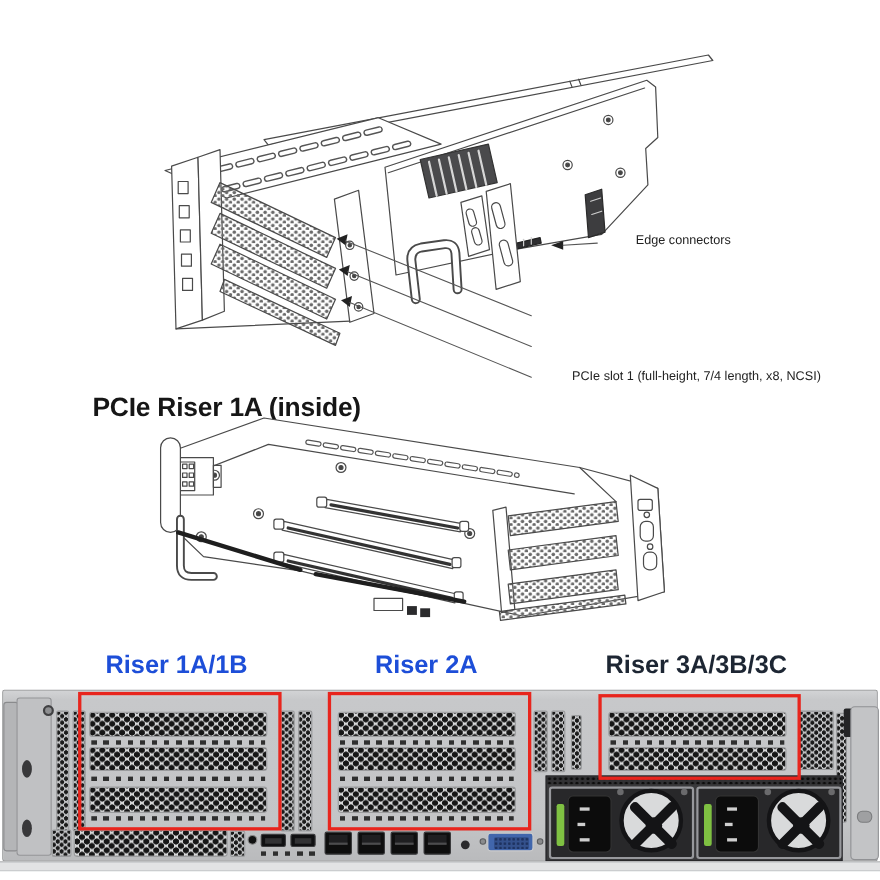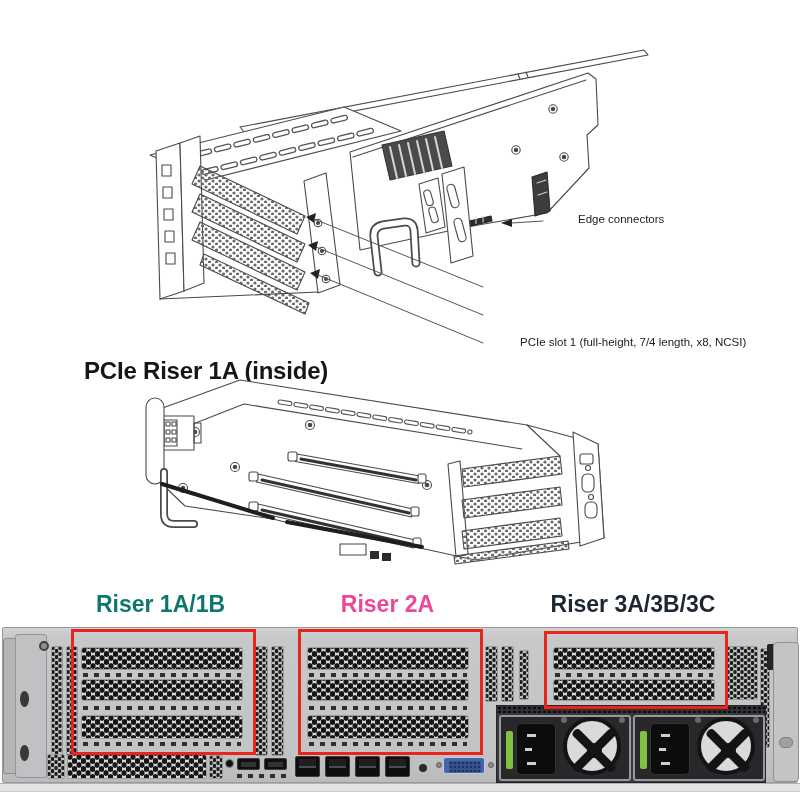--- a/index.html
+++ b/index.html
@@ -224,22 +224,22 @@
       <g>
         <line x1="32" y1="114" x2="143" y2="148" stroke="#1e1e1e" stroke-width="4"></line>
         <line x1="157" y1="152" x2="292" y2="177" stroke="#1e1e1e" stroke-width="4"></line>
         <rect x="210" y="174" width="26" height="11" fill="#ffffff"></rect>
         <rect x="240" y="181" width="9" height="8" fill="#2b2b2d" stroke="none"></rect>
         <rect x="252" y="183" width="9" height="8" fill="#2b2b2d" stroke="none"></rect>
       </g>
     </g>
   </svg>
 
-  <div class="abs riser-label" style="left: 71px; top: 591px; width: 179px; color: #0f766e;">Riser 1A/1B</div>
-  <div class="abs riser-label" style="left: 298px; top: 591px; width: 179px; color: #ec4899;">Riser 2A</div>
+  <div class="abs riser-label" style="left: 71px; top: 591px; width: 179px; color: #1d4ed8;">Riser 1A/1B</div>
+  <div class="abs riser-label" style="left: 298px; top: 591px; width: 179px; color: #1d4ed8;">Riser 2A</div>
   <div class="abs riser-label" style="left: 544px; top: 591px; width: 178px; color: rgb(29, 38, 51);">Riser 3A/3B/3C</div>
 
   <div class="rear">
 
     <div style="left:0;top:10px;width:14px;height:136px;background:#b4b5b7;border:1px solid #8a8b8d;border-radius:3px;"></div>
     <div style="left:12px;top:6px;width:32px;height:144px;background:#c0c1c3;border:1px solid #949598;border-radius:3px;">
       <div style="left:4px;top:56px;width:9px;height:16px;background:#38383a;border-radius:50%;"></div>
       <div style="left:4px;top:110px;width:9px;height:16px;background:#38383a;border-radius:50%;"></div>
     </div>
     <div style="left:36px;top:13px;width:10px;height:10px;border-radius:50%;background:#8e8f91;border:2px solid #404042;"></div>

